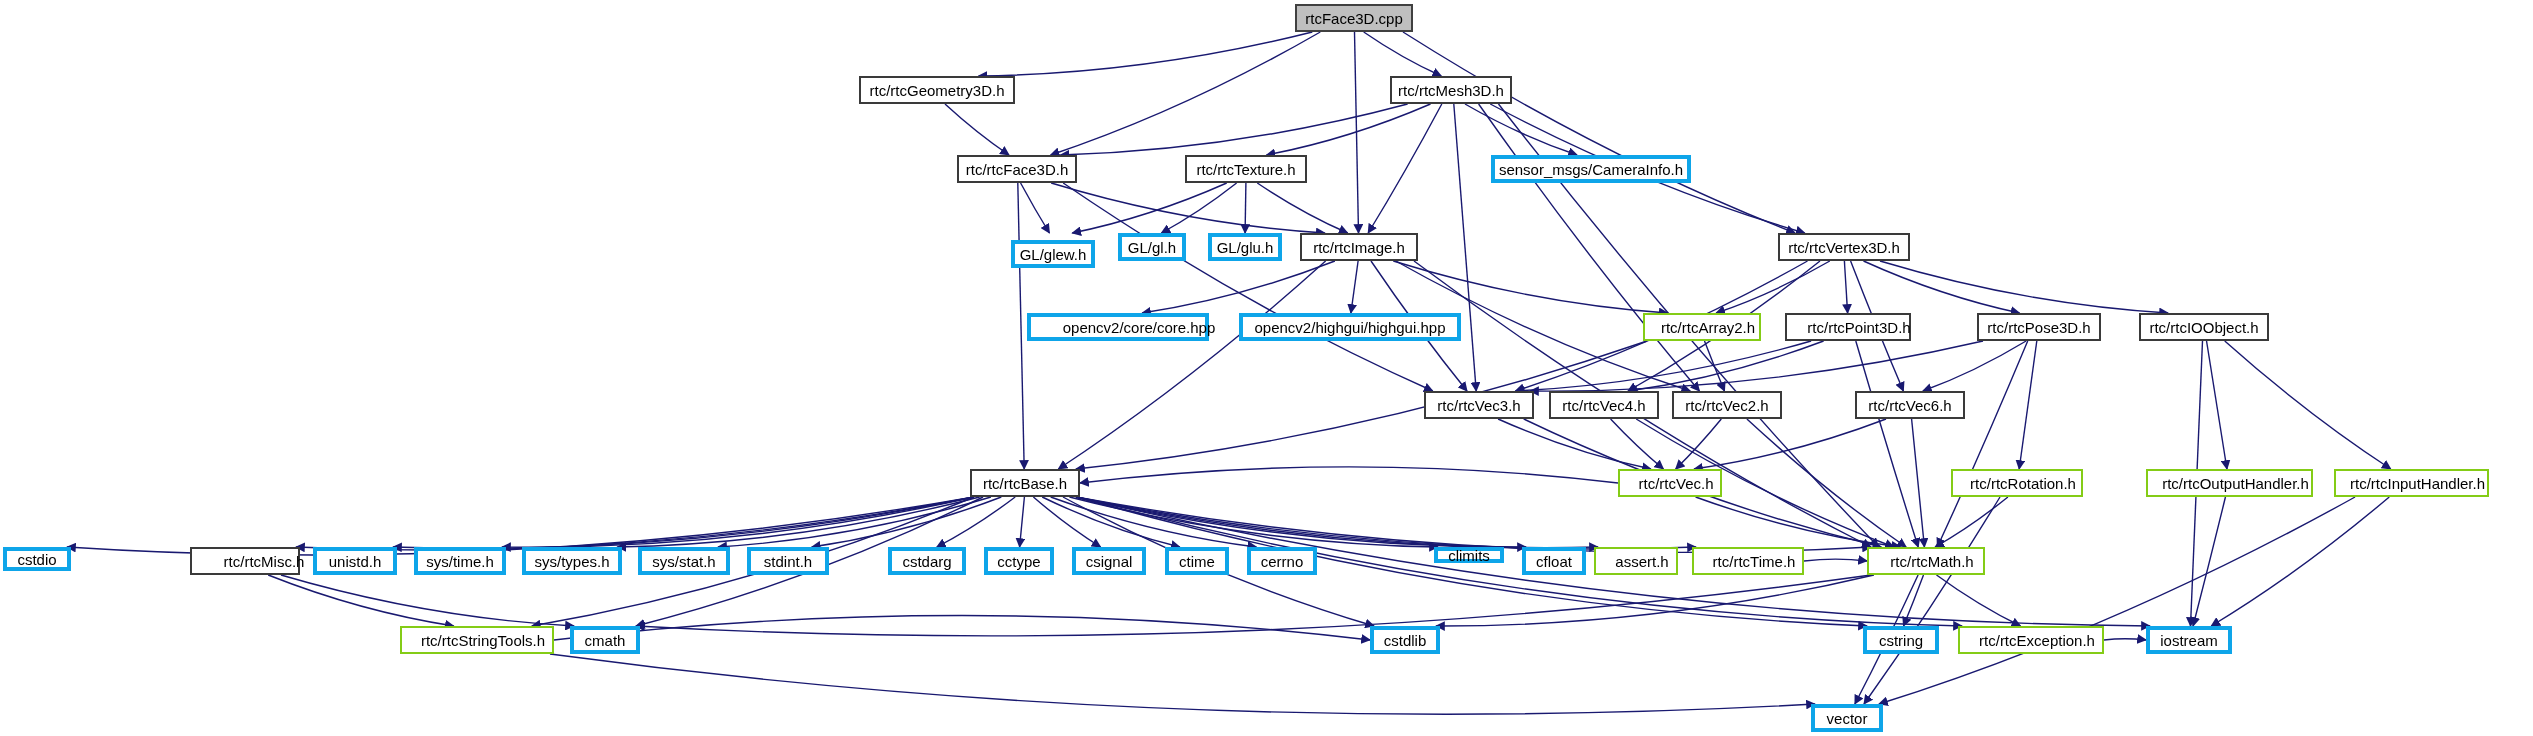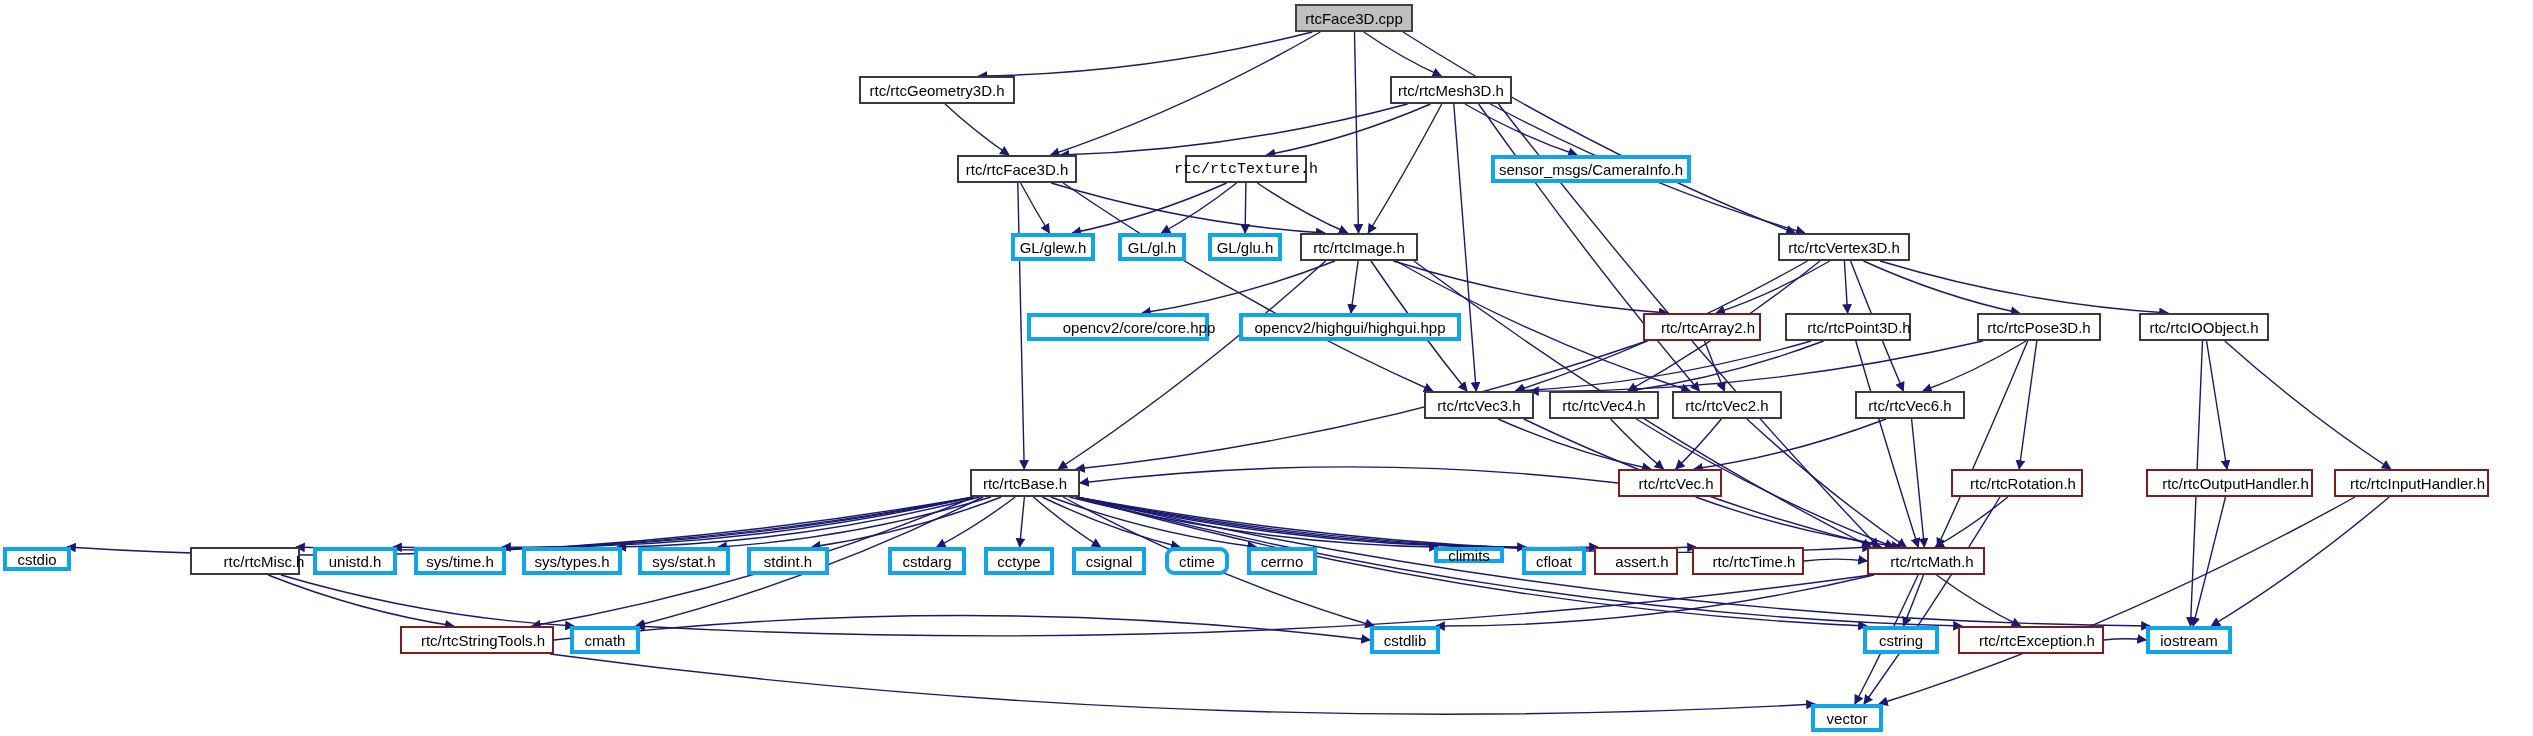--- a/index.html
+++ b/index.html
@@ -3,21 +3,21 @@
 <meta charset="utf-8">
 <style>
   html,body{margin:0;padding:0;background:#ffffff;}
   body{font-family:"Liberation Sans","DejaVu Sans",sans-serif;}
   #graph-root{position:relative;width:2533px;height:736px;background:#fff;overflow:hidden;}
   svg#edges{position:absolute;left:0;top:0;width:2533px;height:736px;}
   .node{position:absolute;box-sizing:border-box;display:flex;align-items:center;justify-content:center;
         background:#ffffff;border:4px solid #0ea5e9;color:#000000;white-space:nowrap;
         font-size:15px;line-height:1;padding:0 6px;}
   .node.black{border:2px solid #3a3a3a;}
-  .node.red{border:2px solid #7f1d1d;padding-left:18px;}
+  .node.red{border:2px solid #84cc16;padding-left:18px;}
   .node.root{background:#bfbfbf;border:2px solid #404040;}
   .nodelabel{pointer-events:none;}
 </style>
 </head>
 <body>
 
 <div id="graph-root">
   <svg id="edges" viewBox="0 0 2533 736" preserveAspectRatio="none">
     <defs>
       <marker id="arrow" viewBox="0 0 10 10" refX="9" refY="5" markerWidth="7" markerHeight="7" orient="auto-start-reverse">
@@ -130,27 +130,27 @@
       </div>
       <div class="node black" style="left: 859px; top: 76px; width: 156px; height: 28px;">
         <span class="nodelabel">rtc/rtcGeometry3D.h</span>
       </div>
       <div class="node black" style="left: 1390px; top: 76px; width: 122px; height: 28px;">
         <span class="nodelabel">rtc/rtcMesh3D.h</span>
       </div>
       <div class="node black" style="left: 957px; top: 155px; width: 120px; height: 28px;">
         <span class="nodelabel">rtc/rtcFace3D.h</span>
       </div>
-      <div class="node black" style="left: 1185px; top: 155px; width: 122px; height: 28px; font-family: Liberation Mono, monospace;">
+      <div class="node black" style="left: 1185px; top: 155px; width: 122px; height: 28px;">
         <span class="nodelabel">rtc/rtcTexture.h</span>
       </div>
       <div class="node " style="left: 1491px; top: 155px; width: 200px; height: 28px;">
         <span class="nodelabel">sensor_msgs/CameraInfo.h</span>
       </div>
-      <div class="node " style="left: 1011px; top: 233px; width: 84px; height: 28px;">
+      <div class="node " style="left: 1011px; top: 240px; width: 84px; height: 28px;">
         <span class="nodelabel">GL/glew.h</span>
       </div>
       <div class="node " style="left: 1118px; top: 233px; width: 68px; height: 28px;">
         <span class="nodelabel">GL/gl.h</span>
       </div>
       <div class="node " style="left: 1208px; top: 233px; width: 74px; height: 28px;">
         <span class="nodelabel">GL/glu.h</span>
       </div>
       <div class="node black" style="left: 1300px; top: 233px; width: 118px; height: 28px;">
         <span class="nodelabel">rtc/rtcImage.h</span>
@@ -226,21 +226,21 @@
       </div>
       <div class="node " style="left: 888px; top: 547px; width: 78px; height: 28px;">
         <span class="nodelabel">cstdarg</span>
       </div>
       <div class="node " style="left: 984px; top: 547px; width: 70px; height: 28px;">
         <span class="nodelabel">cctype</span>
       </div>
       <div class="node " style="left: 1072px; top: 547px; width: 74px; height: 28px;">
         <span class="nodelabel">csignal</span>
       </div>
-      <div class="node " style="left: 1165px; top: 547px; width: 64px; height: 28px; border-radius: 9px;">
+      <div class="node " style="left: 1165px; top: 547px; width: 64px; height: 28px;">
         <span class="nodelabel">ctime</span>
       </div>
       <div class="node " style="left: 1247px; top: 547px; width: 70px; height: 28px;">
         <span class="nodelabel">cerrno</span>
       </div>
       <div class="node " style="left: 1434px; top: 547px; width: 70px; height: 16px;">
         <span class="nodelabel">climits</span>
       </div>
       <div class="node " style="left: 1522px; top: 547px; width: 64px; height: 28px;">
         <span class="nodelabel">cfloat</span>

